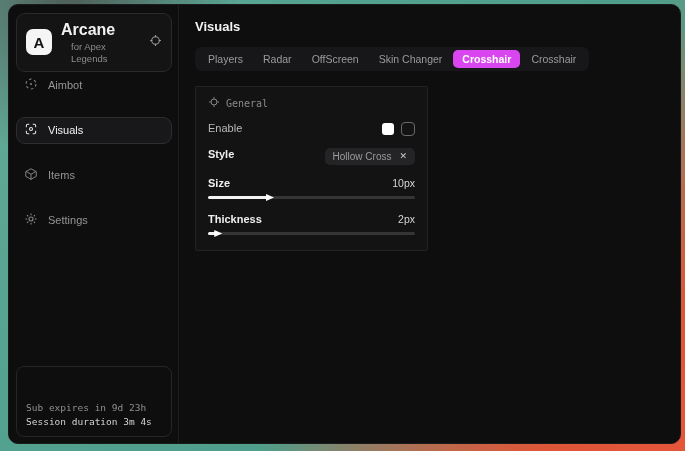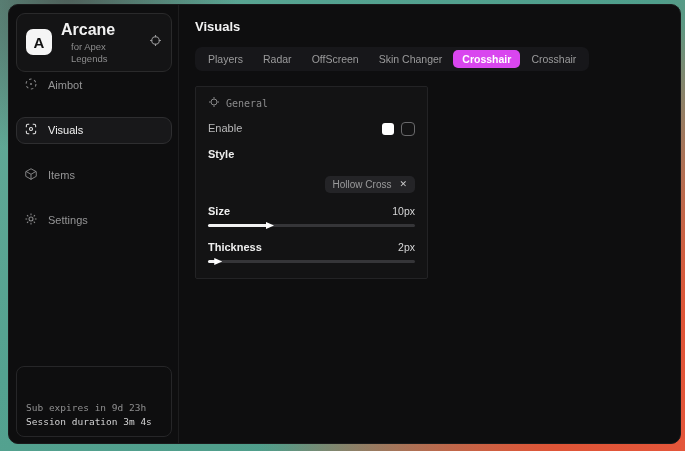--- a/index.html
+++ b/index.html
@@ -81,21 +81,21 @@
   .row-label { font-size:11px; font-weight:bold; color:#efefef; }
   .row-value { font-size:10.5px; color:#d6d6d7; }
   .enable-controls { display:flex; align-items:center; gap:7px; }
   .swatch { width:12px; height:12px; border-radius:3px; cursor:pointer; }
   .checkbox {
     width:14px; height:14px; border:1.5px solid #69696b; border-radius:4px;
     background:transparent; cursor:pointer;
   }
   .chip {
     display:flex; align-items:center; gap:8px; background:#242427;
-    border-radius:5px; padding:3px 8px; cursor:pointer;margin-top:28px;
+    border-radius:5px; padding:3px 8px; cursor:pointer;
   }
   .chip-label { font-size:10px; color:#9b9b9c; }
   .chip-x { font-size:9px; color:#c9c9ca; cursor:pointer; line-height:1; }
   .slider { position:relative; height:7px; margin-top:5px; cursor:pointer; }
   .slider-track {
     position:absolute; left:0; right:0; top:2px; height:3px;
     background:#353538; border-radius:2px;
   }
   .slider-fill {
     position:absolute; left:0; top:2px; height:3px;

